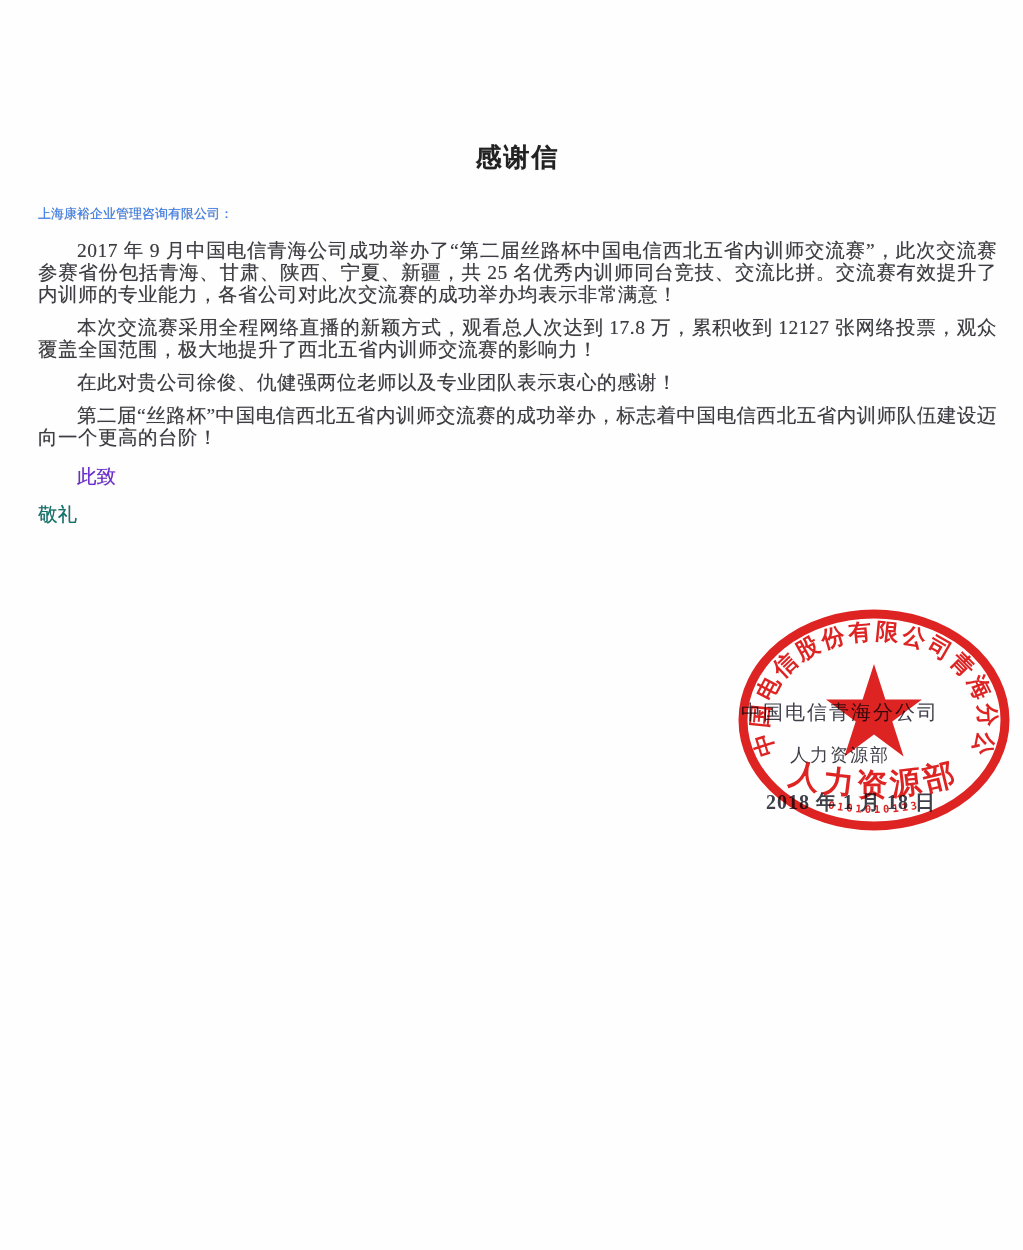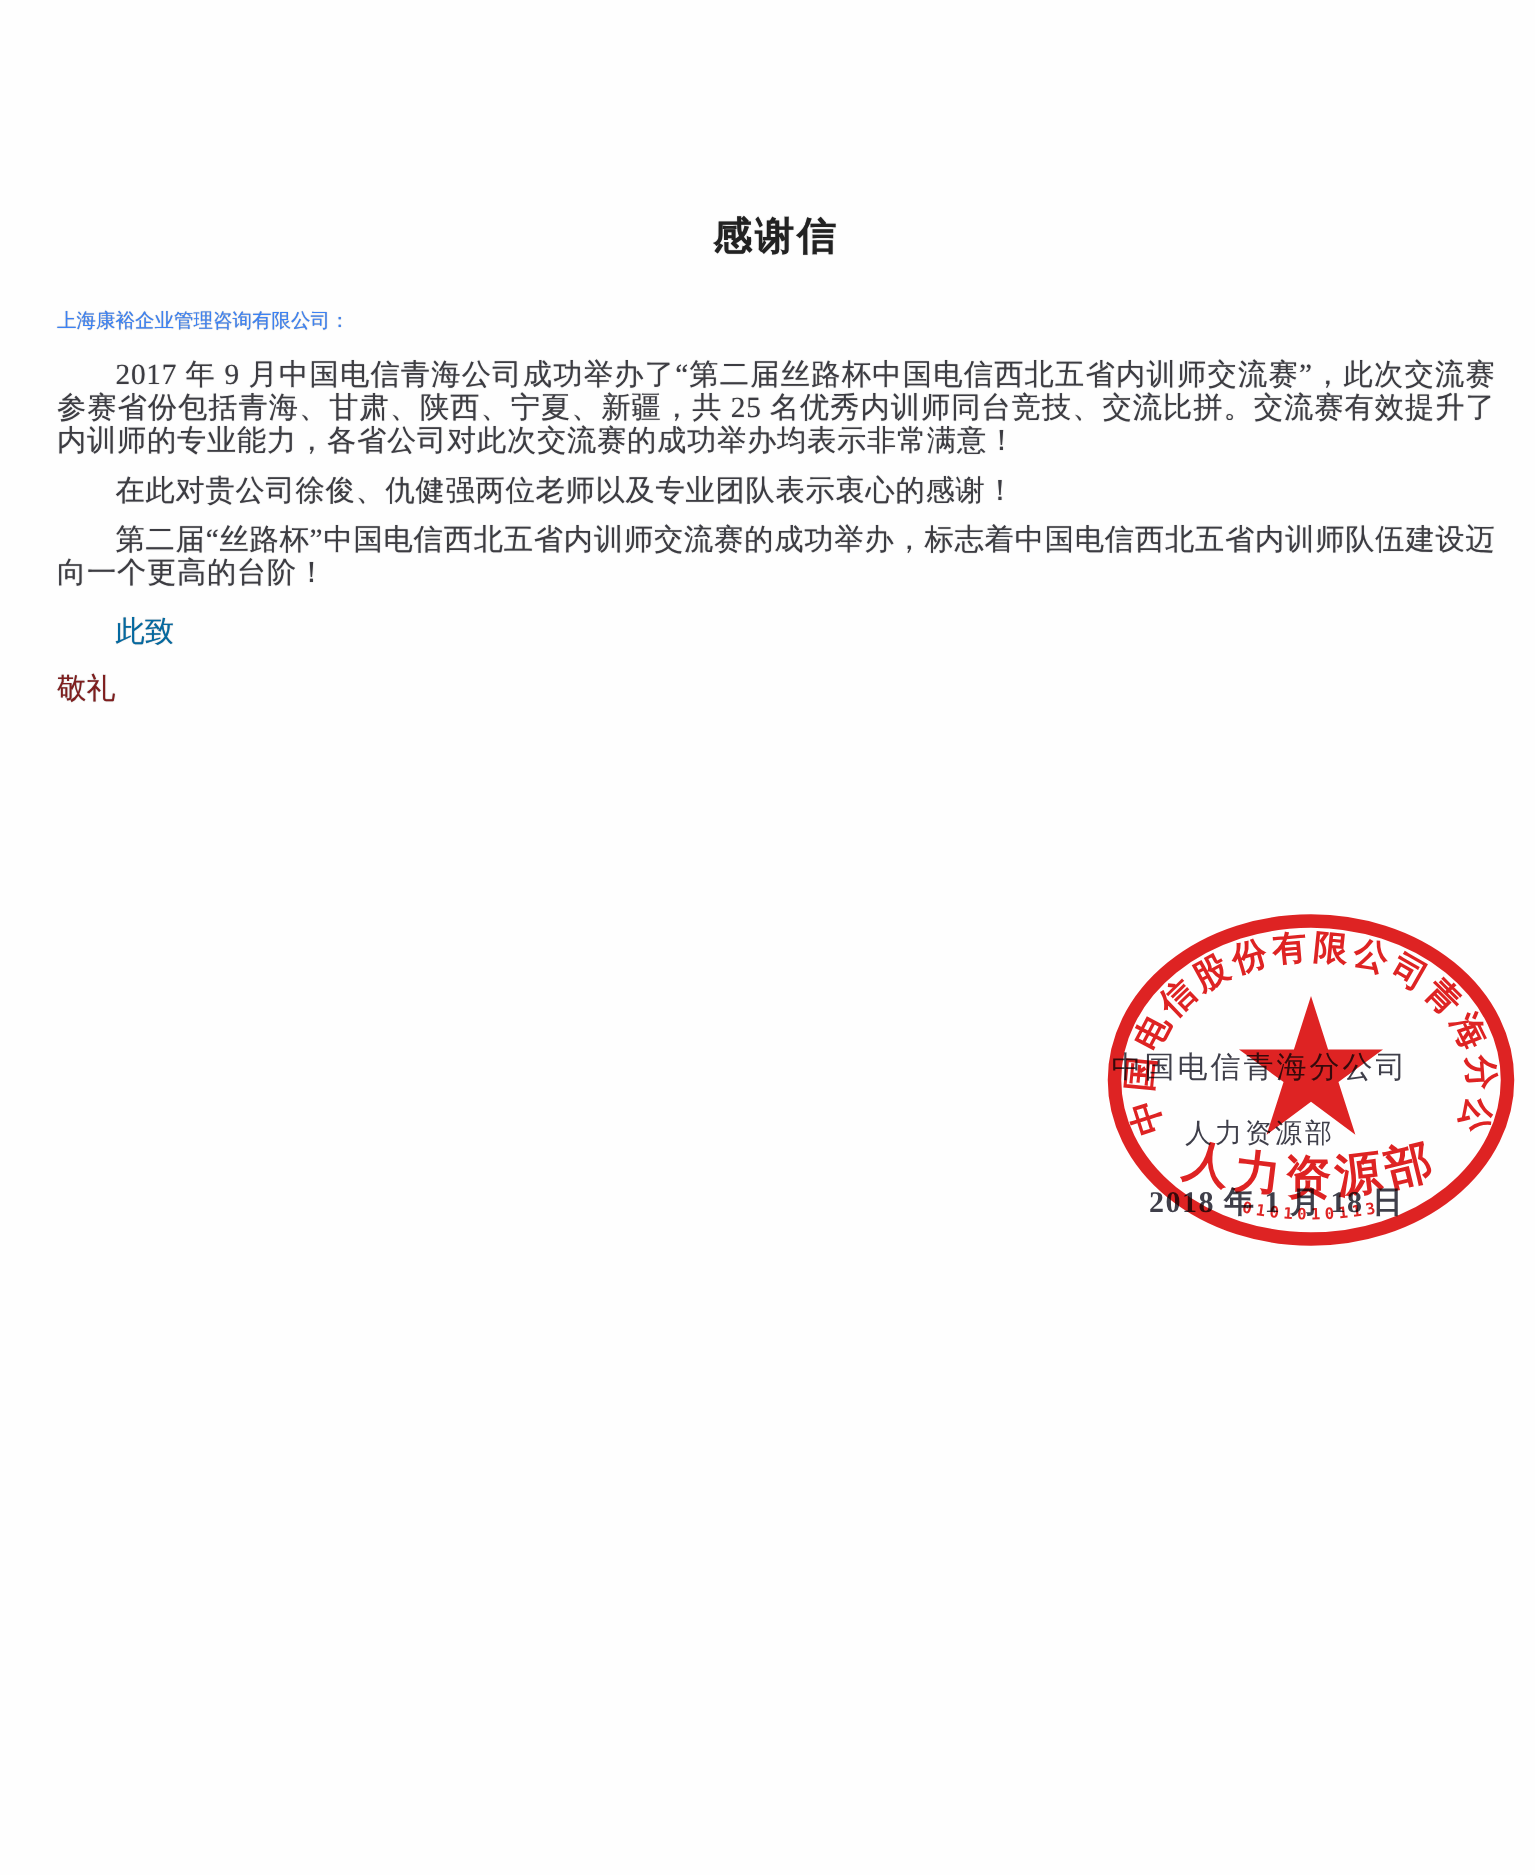--- a/index.html
+++ b/index.html
@@ -46,27 +46,27 @@
     text-indent: 2em;
     text-align: justify;
     letter-spacing: 0.5px;
     color: #3c3c42;
   }
   .closing-zhici {
     margin: 9px 0 0 0;
     font-size: 19.5px;
     line-height: 38px;
     text-indent: 2em;
-    color: #0369a1;
+    color: #6d28d9;
   }
   .closing-jingli {
     margin: 0;
     font-size: 19.5px;
     line-height: 38px;
-    color: #7f1d1d;
+    color: #0f766e;
   }
   .signature {
     position: absolute;
     left: 700px;
     top: 700px;
     width: 280px;
     text-align: center;
     color: #3f3f4a;
     z-index: 1;
   }
@@ -105,20 +105,21 @@
 <body>
 
 <div class="page">
 
   <div class="doc">
     <h1 class="title">感谢信</h1>
 
     <p class="salutation">上海康裕企业管理咨询有限公司：</p>
 
     <p class="para">2017 年 9 月中国电信青海公司成功举办了“第二届丝路杯中国电信西北五省内训师交流赛”，此次交流赛参赛省份包括青海、甘肃、陕西、宁夏、新疆，共 25 名优秀内训师同台竞技、交流比拼。交流赛有效提升了内训师的专业能力，各省公司对此次交流赛的成功举办均表示非常满意！</p>
+    <p class="para">本次交流赛采用全程网络直播的新颖方式，观看总人次达到 17.8 万，累积收到 12127 张网络投票，观众覆盖全国范围，极大地提升了西北五省内训师交流赛的影响力！</p>
     <p class="para">在此对贵公司徐俊、仇健强两位老师以及专业团队表示衷心的感谢！</p>
     <p class="para">第二届“丝路杯”中国电信西北五省内训师交流赛的成功举办，标志着中国电信西北五省内训师队伍建设迈向一个更高的台阶！</p>
 
     <p class="closing-zhici">此致</p>
     <p class="closing-jingli">敬礼</p>
   </div>
 
   <div class="signature">
     <p class="sig-company">中国电信青海分公司</p>
     <p class="sig-dept">人力资源部</p>

